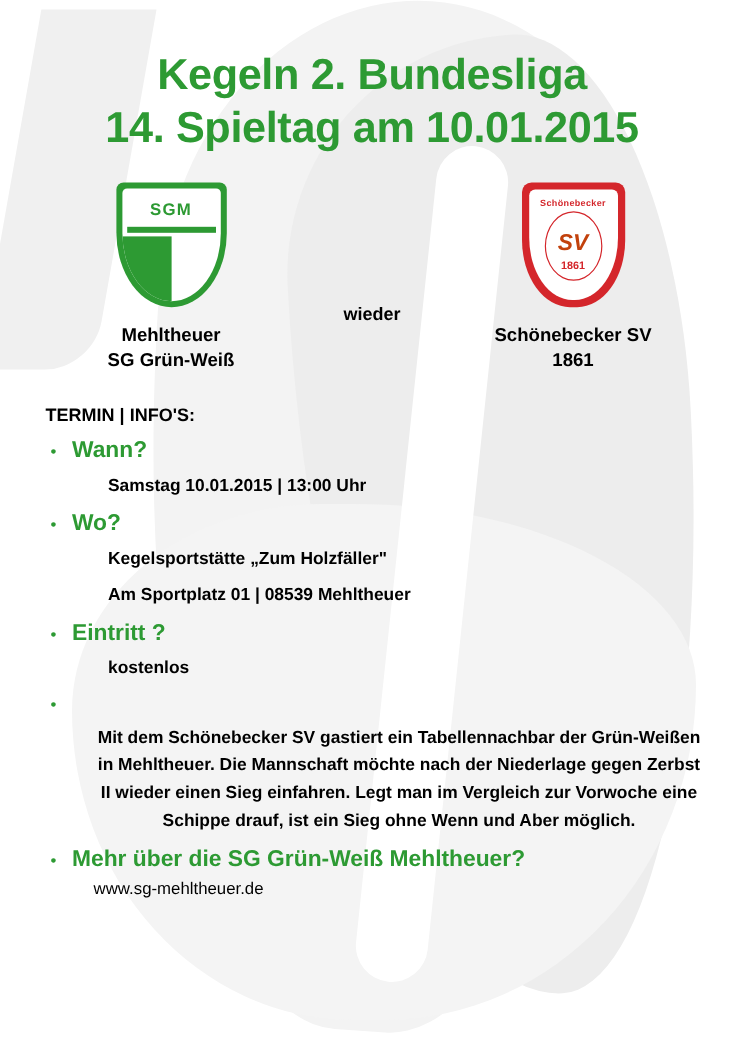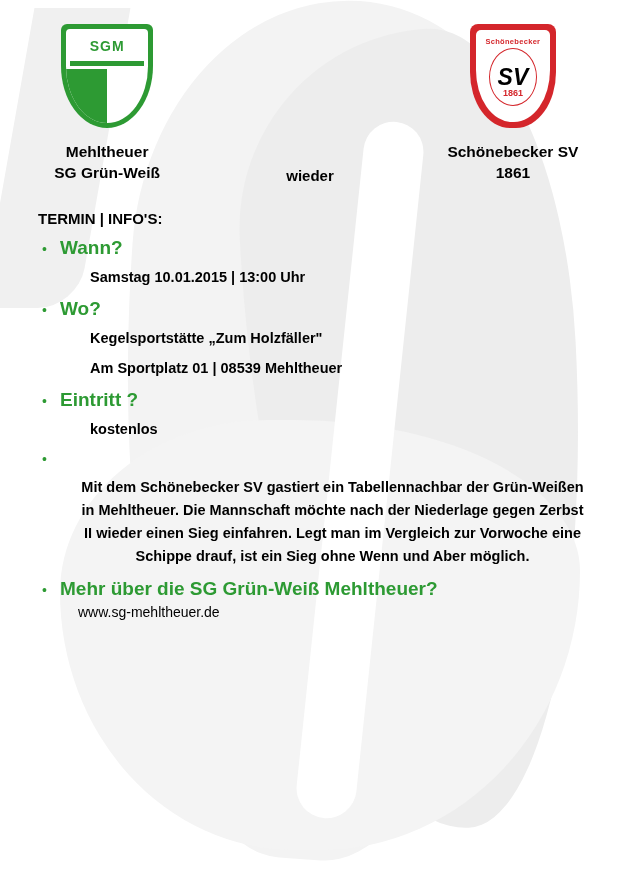--- a/index.html
+++ b/index.html
@@ -82,24 +82,23 @@
   .title-line {
     color: #2d9a33;
     font-weight: bold;
     font-size: 36px;
     line-height: 1.22;
     letter-spacing: -0.3px;
   }
   
   .crest-row {
     display: flex;
-    align-items: flex-end;
+    align-items: center;
     justify-content: center;
     margin-top: 24px;
-    gap: 36px;
   }
   .crest-col {
     width: 215px;
     text-align: center;
   }
   .gegen-col {
     width: 120px;
     text-align: center;
     padding-top: 62px;
   }
@@ -198,24 +197,24 @@
     font-weight: bold;
     color: #d4262b;
     letter-spacing: 0.3px;
   }
   .crest-ssv .sv {
     position: absolute;
     top: 34px;
     left: 0;
     right: 0;
     text-align: center;
-    font-size: 23px;
+    font-size: 19px;
     font-weight: bold;
     font-style: italic;
-    color: #000000;
+    color: #c2410c;
   }
   .crest-ssv .year {
     position: absolute;
     top: 58px;
     left: 0;
     right: 0;
     text-align: center;
     font-size: 9px;
     font-weight: bold;
     color: #d4262b;
@@ -291,20 +290,24 @@
 <div class="poster">
 
   <div class="wm wm-2"></div>
   <div class="wm wm-3"></div>
   <div class="wm wm-4"></div>
   <div class="wm wm-1"></div>
   <div class="wm wm-5"></div>
 
   <div class="content">
 
+    <div class="title-block">
+      <div class="title-line">Kegeln 2. Bundesliga</div>
+      <div class="title-line">14. Spieltag am 10.01.2015</div>
+    </div>
 
     <div class="crest-row">
 
       <div class="crest-col">
         <div class="crest-gwm">
           <div class="shield-outer"></div>
           <div class="shield-inner">
             <div class="sgm">SGM</div>
             <div class="bar"></div>
             <div class="half"></div>

